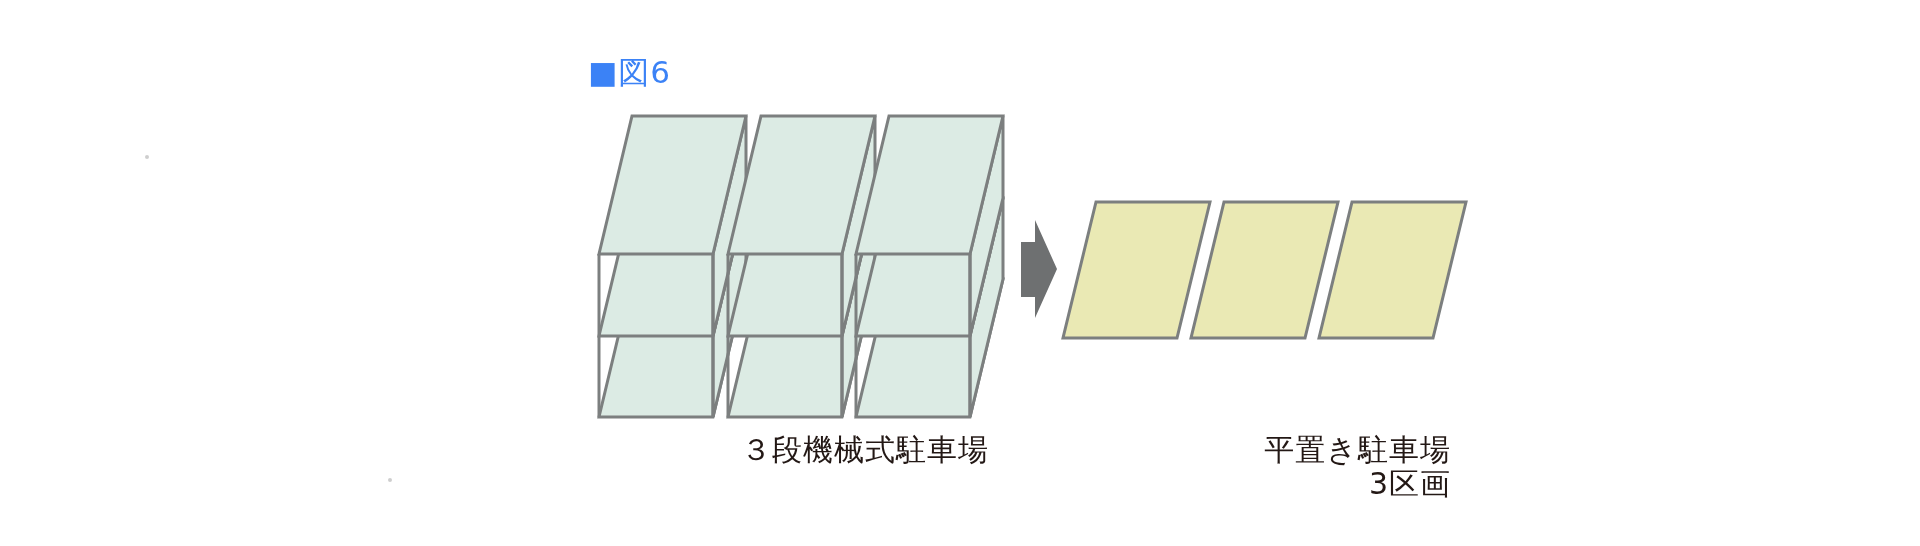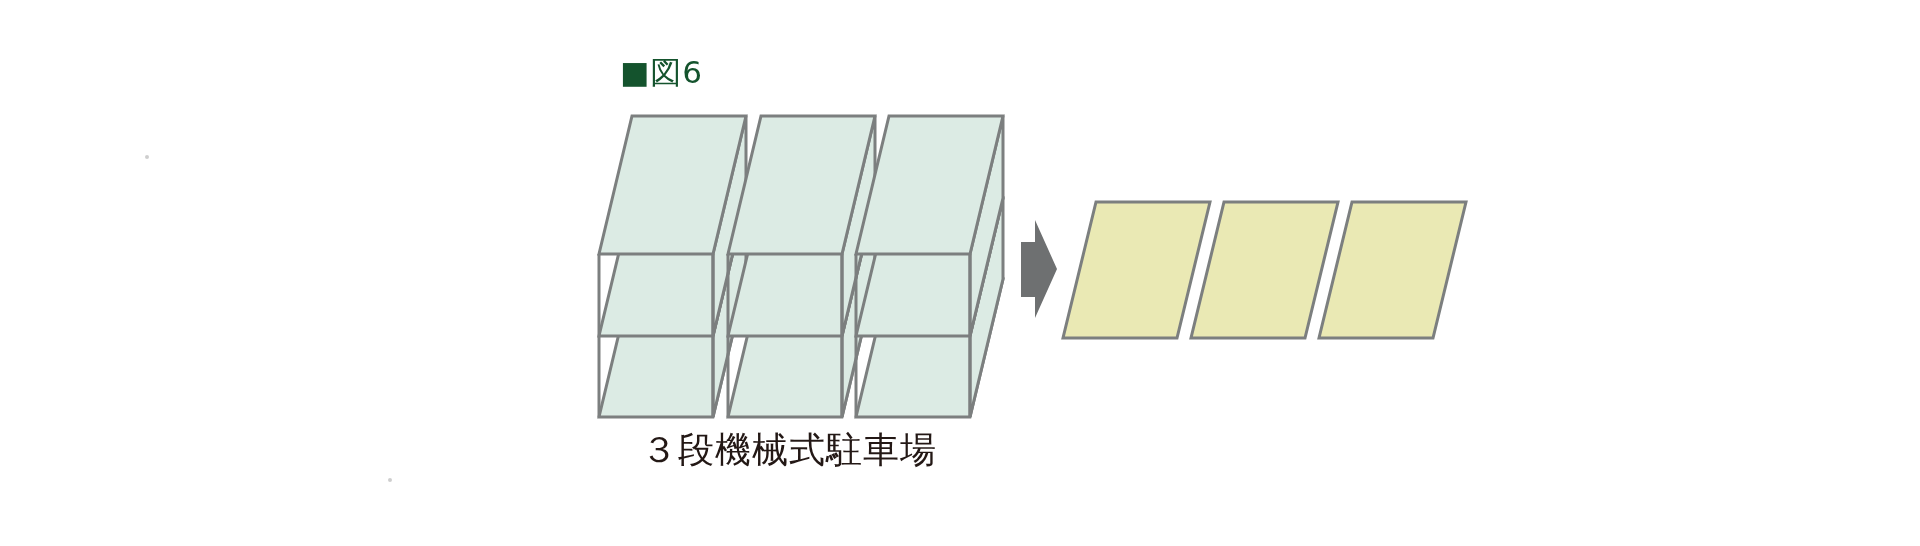--- a/index.html
+++ b/index.html
@@ -5,29 +5,29 @@
   html,body{margin:0;padding:0;background:#ffffff;}
   #page{
     position:relative;
     width:1920px;height:546px;
     background:#ffffff;
     overflow:hidden;
     font-family:"DejaVu Sans",sans-serif;
   }
   #diagram-svg{position:absolute;left:0;top:0;}
   .fig-title{
-    position:absolute;left:620px;top:55px;
+    position:absolute;left:588px;top:55px;
     font-size:31px;line-height:34px;
-    color:#14532d;letter-spacing:1px;
+    color:#3b82f6;letter-spacing:1px;
     white-space:nowrap;
   }
   .caption{
     position:absolute;top:433px;
-    font-size:36px;line-height:34px;
-    color:#231815;text-align:center;
+    font-size:30px;line-height:34px;
+    color:#231815;text-align:right;
     letter-spacing:1px;
   }
   .caption .cap-line{display:block;}
   #caption-mechanical{left:589px;width:400px;}
   #caption-flat{left:1061px;width:390px;}
   .speck{
     position:absolute;width:4px;height:4px;border-radius:50%;
     background:#b9b9b9;opacity:.7;
   }
 </style>
@@ -69,16 +69,20 @@
         <polygon points="1319,338 1433,338 1466,202 1352,202" fill="#eae9b4" stroke="#7c7f7f" stroke-width="3"></polygon>
       </g>
   </svg>
 
   <div class="fig-title">■図6</div>
 
   <div id="caption-mechanical" class="caption">
     <span class="cap-line">３段機械式駐車場</span>
   </div>
 
+  <div id="caption-flat" class="caption">
+    <span class="cap-line">平置き駐車場</span>
+    <span class="cap-line">3区画</span>
+  </div>
 
   <div class="speck" style="left:145px;top:155px;"></div>
   <div class="speck" style="left:388px;top:478px;"></div>
 </div>
 
 </body></html>

